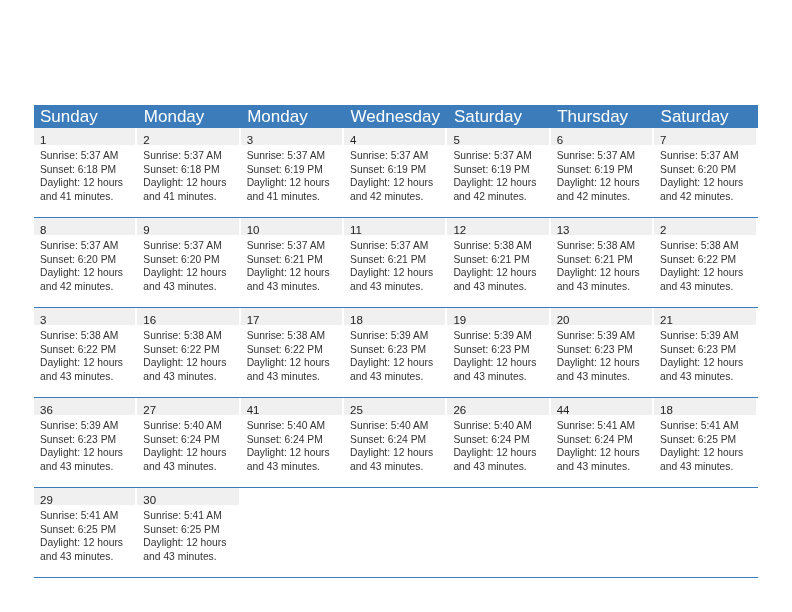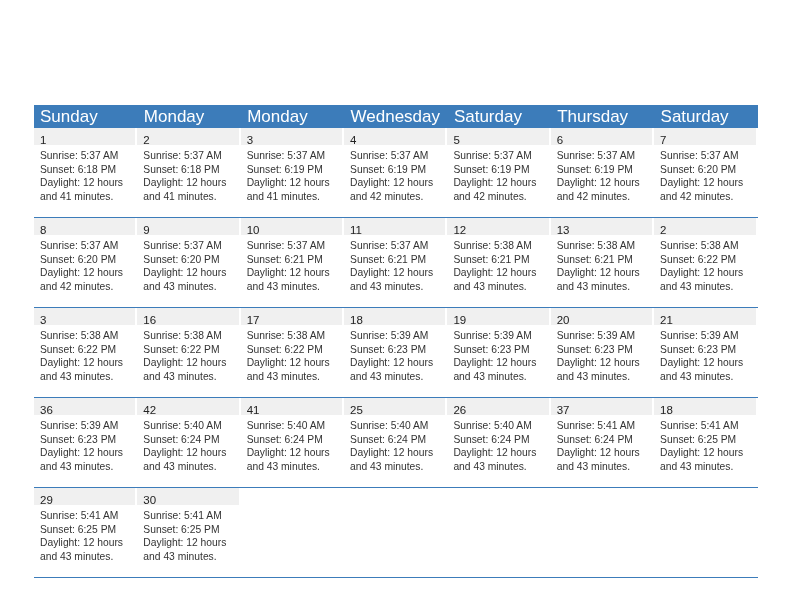--- a/index.html
+++ b/index.html
@@ -411,21 +411,21 @@
               <div class="details">
                 <div class="detail-line">Sunrise: 5:39 AM</div>
                 <div class="detail-line">Sunset: 6:23 PM</div>
                 <div class="detail-line">Daylight: 12 hours</div>
                 <div class="detail-line">and 43 minutes.</div>
               </div>
             </div>
           </td>
           <td>
             <div class="daycell">
-              <div class="daynum-band"><span class="daynum">42</span></div>
+              <div class="daynum-band"><span class="daynum">27</span></div>
               <div class="details">
                 <div class="detail-line">Sunrise: 5:40 AM</div>
                 <div class="detail-line">Sunset: 6:24 PM</div>
                 <div class="detail-line">Daylight: 12 hours</div>
                 <div class="detail-line">and 43 minutes.</div>
               </div>
             </div>
           </td>
           <td>
             <div class="daycell">
@@ -455,21 +455,21 @@
               <div class="details">
                 <div class="detail-line">Sunrise: 5:40 AM</div>
                 <div class="detail-line">Sunset: 6:24 PM</div>
                 <div class="detail-line">Daylight: 12 hours</div>
                 <div class="detail-line">and 43 minutes.</div>
               </div>
             </div>
           </td>
           <td>
             <div class="daycell">
-              <div class="daynum-band"><span class="daynum">37</span></div>
+              <div class="daynum-band"><span class="daynum">44</span></div>
               <div class="details">
                 <div class="detail-line">Sunrise: 5:41 AM</div>
                 <div class="detail-line">Sunset: 6:24 PM</div>
                 <div class="detail-line">Daylight: 12 hours</div>
                 <div class="detail-line">and 43 minutes.</div>
               </div>
             </div>
           </td>
           <td>
             <div class="daycell">

